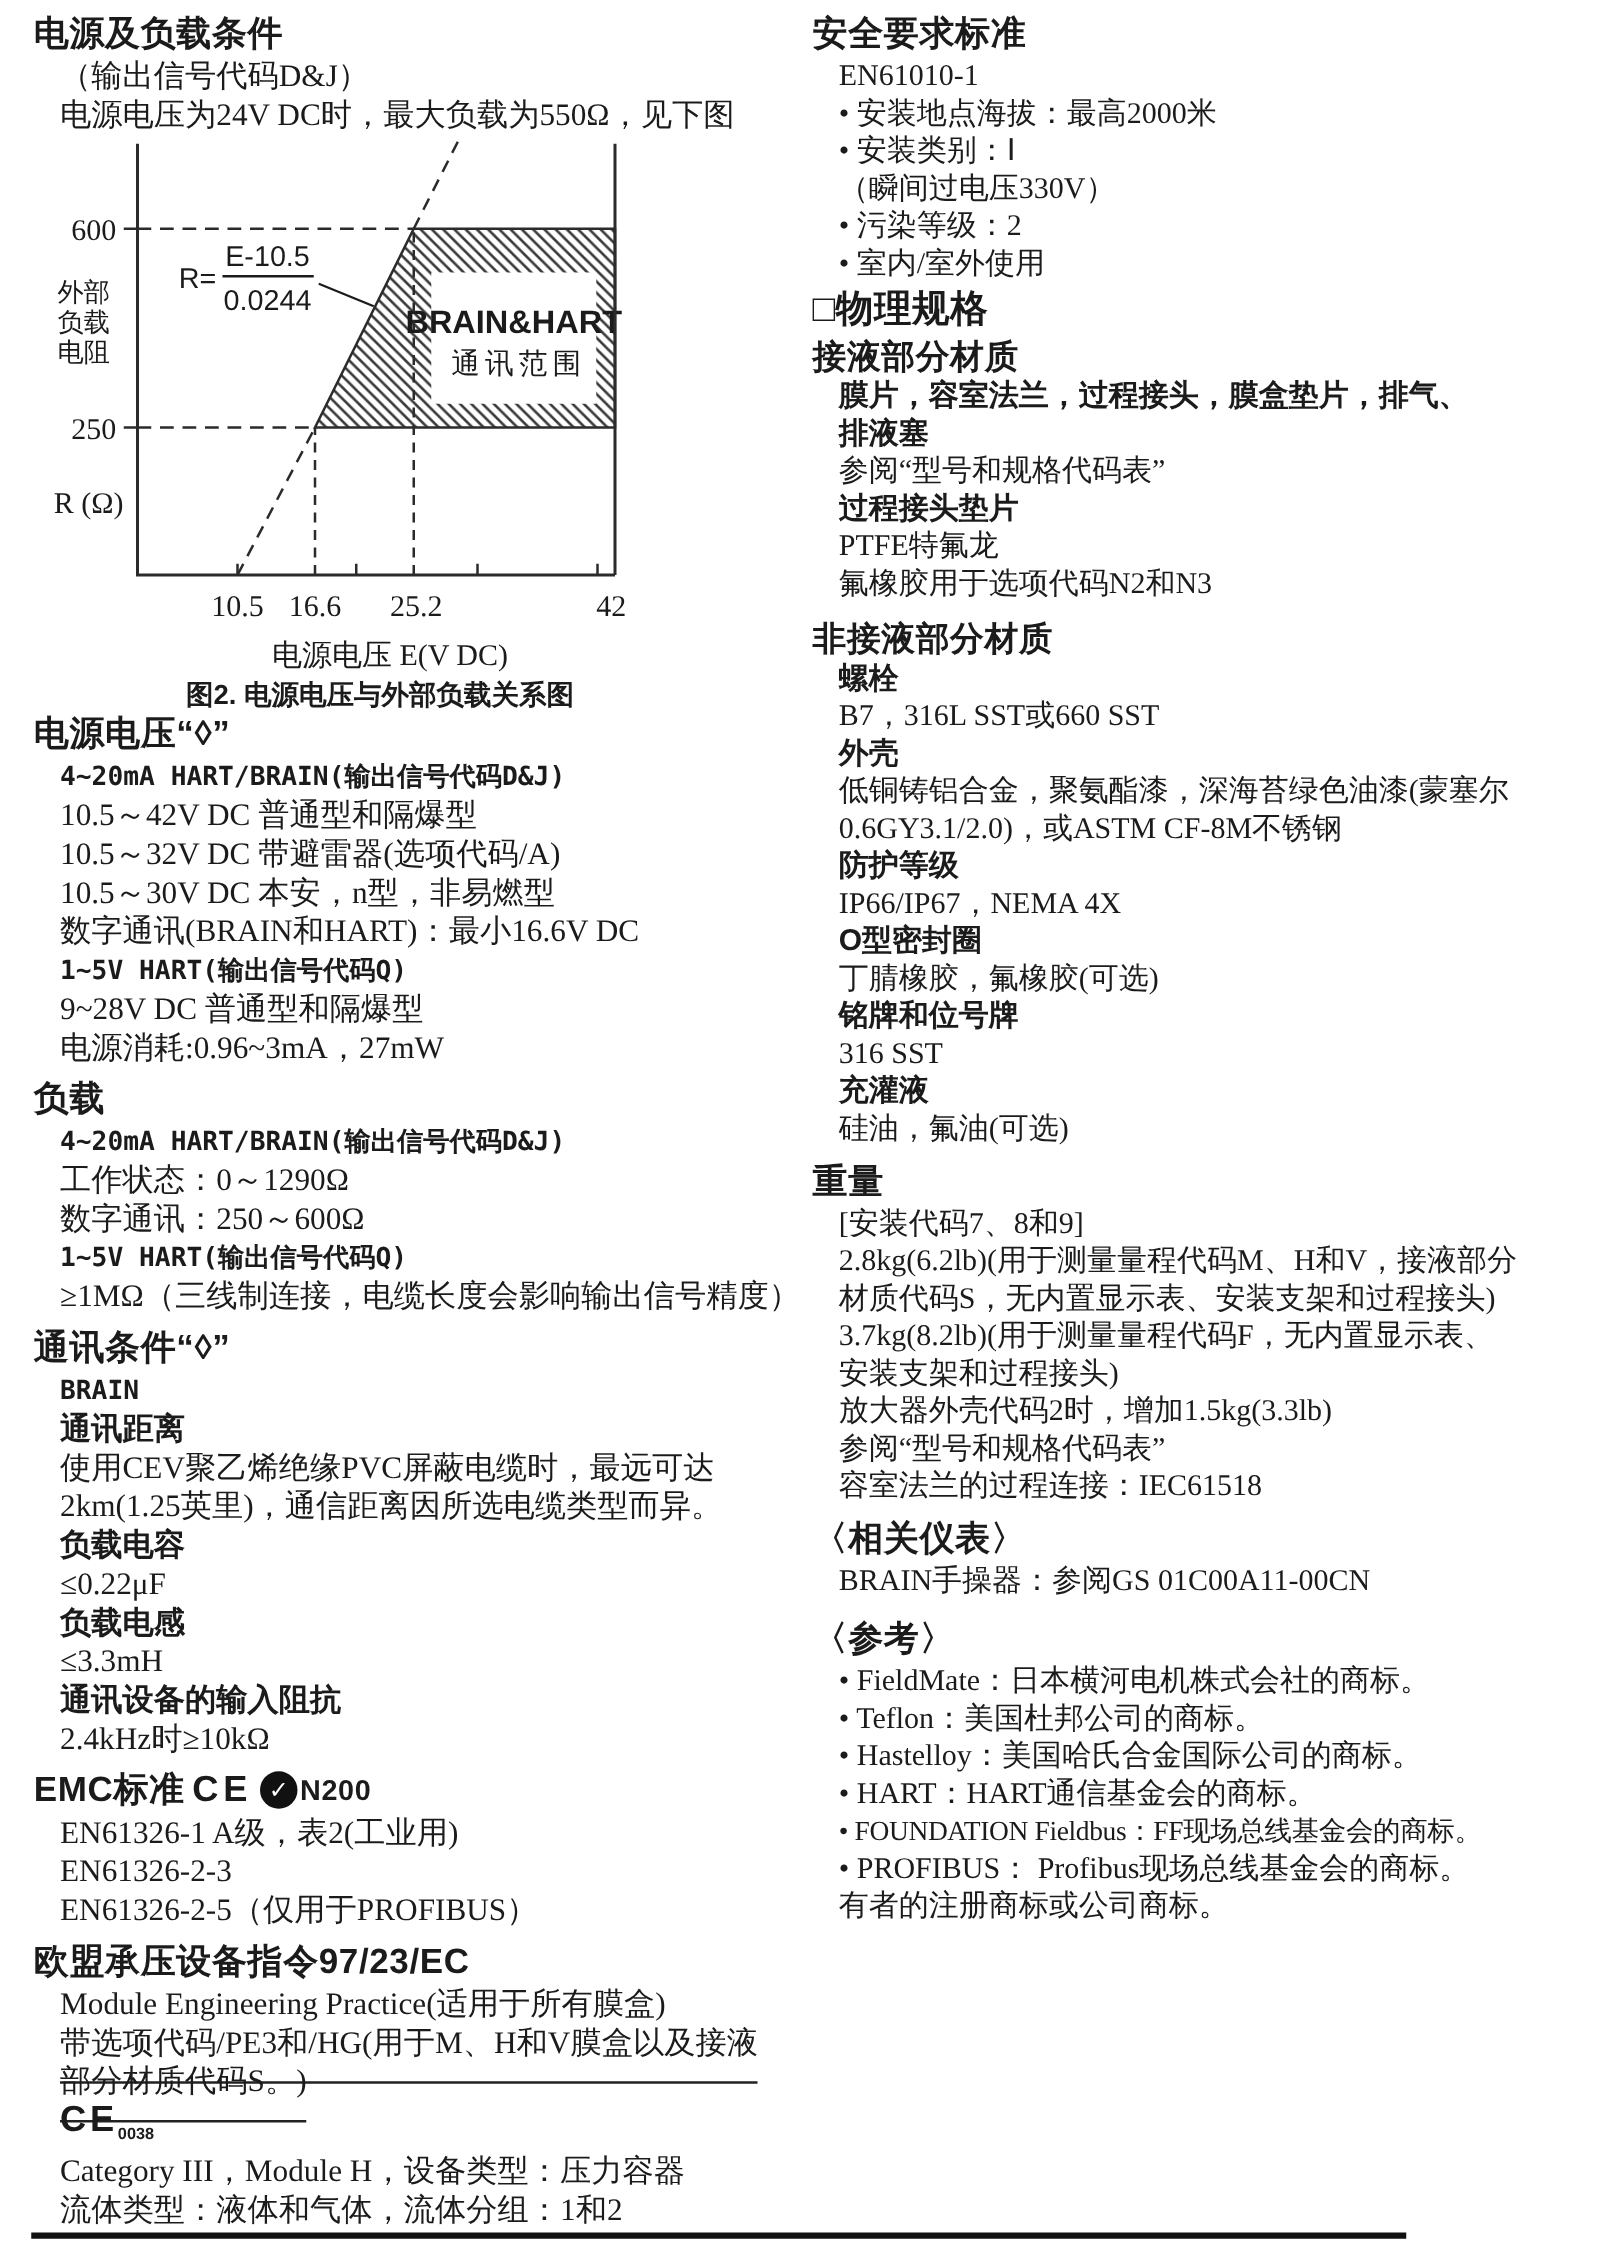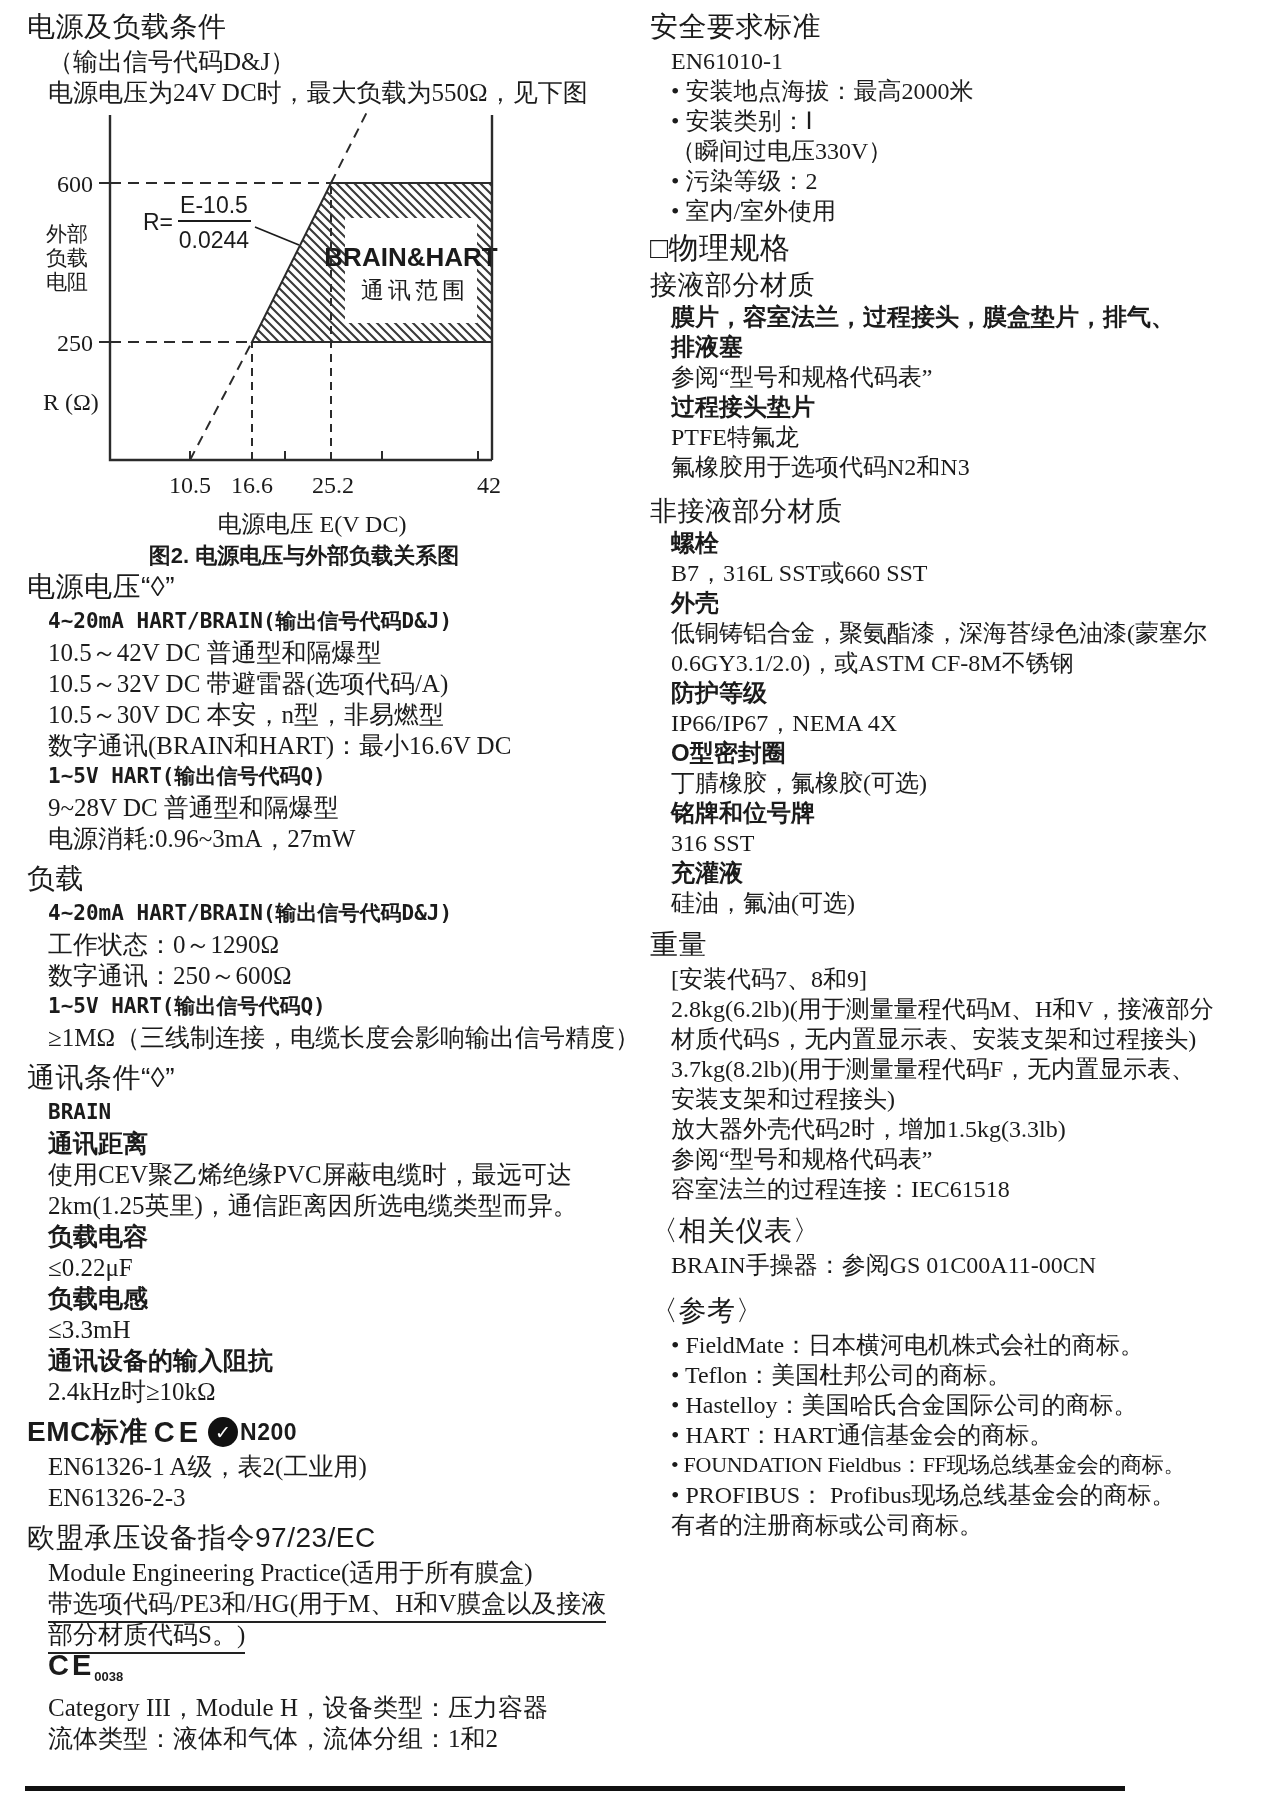--- a/index.html
+++ b/index.html
@@ -8,30 +8,30 @@
   .col{position:absolute;top:8px;}
   #col-left{left:27px;width:648px;}
   #col-right{left:650px;width:625px;}
   .ln{white-space:nowrap;color:#1b1b1b;}
   #col-left .ln{line-height:31px;font-size:25px;}
   #col-right .ln{line-height:30px;font-size:24px;}
   .body,.sub,.subb,.mono,.u,.ce0038,.tmeja{padding-left:21px;}
   .body,.u{font-family:"Liberation Serif",serif;}
   .sub,.subb{font-family:"Liberation Sans",sans-serif;font-weight:700;}
   .mono{font-family:"DejaVu Sans Mono",monospace;font-weight:700;font-size:21px !important;}
-  .h1,.h0,.h1b{font-family:"Liberation Sans",sans-serif;font-weight:400;letter-spacing:.5px;padding-left:0;}
+  .h1,.h0,.h1b{font-family:"Liberation Sans",sans-serif;font-weight:700;letter-spacing:.5px;padding-left:0;}
   .h1{font-size:28px !important;line-height:38px !important;}
   .h0{font-size:30px !important;line-height:40px !important;margin-top:2px;}
   .h1b{font-size:27px !important;line-height:34px !important;}
   .mtl{margin-top:6px;}
   .mtm{margin-top:12px;}
   .mt8{margin-top:8px;}
   .mtp{margin-top:28px;}
   .cond{font-size:22px !important;letter-spacing:-0.3px;}
-  .uline{border-bottom:2px solid #222;padding-bottom:4px;}
+  .uline{border-bottom:2px solid #222;padding-bottom:17px;}
   .chart-spacer{height:460px;}
   #fig2{position:absolute;left:0;top:100px;}
   .emc{display:flex;align-items:center;gap:6px;}
   .emc .h1t{font-family:"Liberation Sans",sans-serif;font-weight:700;font-size:28px;letter-spacing:.5px;line-height:38px;}
   .ce{font-family:"Liberation Sans",sans-serif;font-weight:700;font-size:29px;letter-spacing:4px;line-height:30px;}
   .rcm{width:30px;height:30px;border-radius:50%;background:#111;color:#fff;display:inline-flex;
        align-items:center;justify-content:center;font-size:19px;font-weight:700;
        font-family:"DejaVu Sans",sans-serif;}
   .n200{font-family:"Liberation Sans",sans-serif;font-weight:800;font-size:23px;letter-spacing:.5px;margin-left:-4px;}
   .ce0038{line-height:30px !important;}
@@ -129,20 +129,21 @@
       <div class="ln sub">通讯设备的输入阻抗</div>
       <div class="ln body">2.4kHz时≥10kΩ</div>
       <div class="ln emc mtl">
         <span class="h1t">EMC标准</span>
         <span class="ce">CE</span>
         <span class="rcm">✓</span>
         <span class="n200">N200</span>
       </div>
       <div class="ln body">EN61326-1 A级，表2(工业用)</div>
       <div class="ln body">EN61326-2-3</div>
+      <div class="ln body">EN61326-2-5（仅用于PROFIBUS）</div>
       <div class="ln h1 mtl">欧盟承压设备指令97/23/EC</div>
       <div class="ln body">Module Engineering Practice(适用于所有膜盒)</div>
       <div class="ln body"><span class="uline">带选项代码/PE3和/HG(用于M、H和V膜盒以及接液</span></div>
       <div class="ln body"><span class="uline">部分材质代码S。)</span></div>
       <div class="ln ce0038"><span class="ce2">CE</span><span class="cesub">0038</span></div>
       <div class="ln body">Category III，Module H，设备类型：压力容器</div>
       <div class="ln body">流体类型：液体和气体，流体分组：1和2</div>
     </div>
 
   <div id="col-right" class="col">

